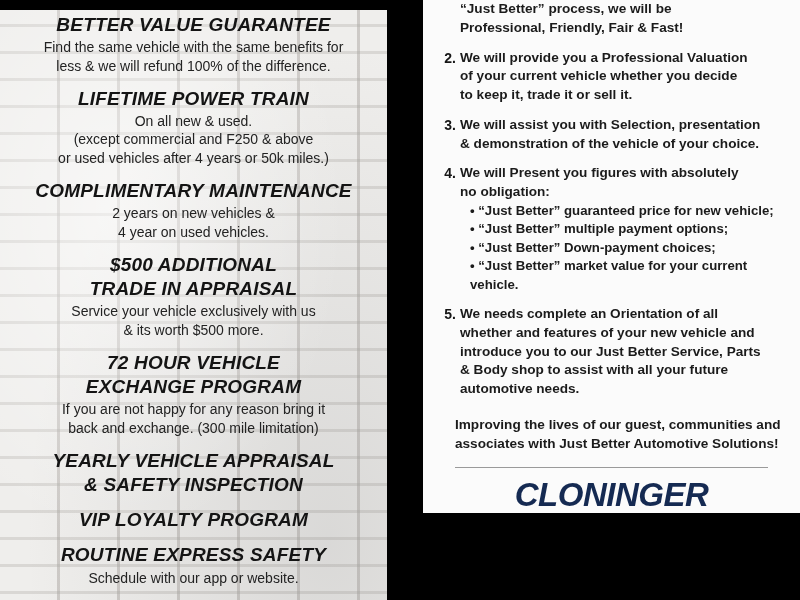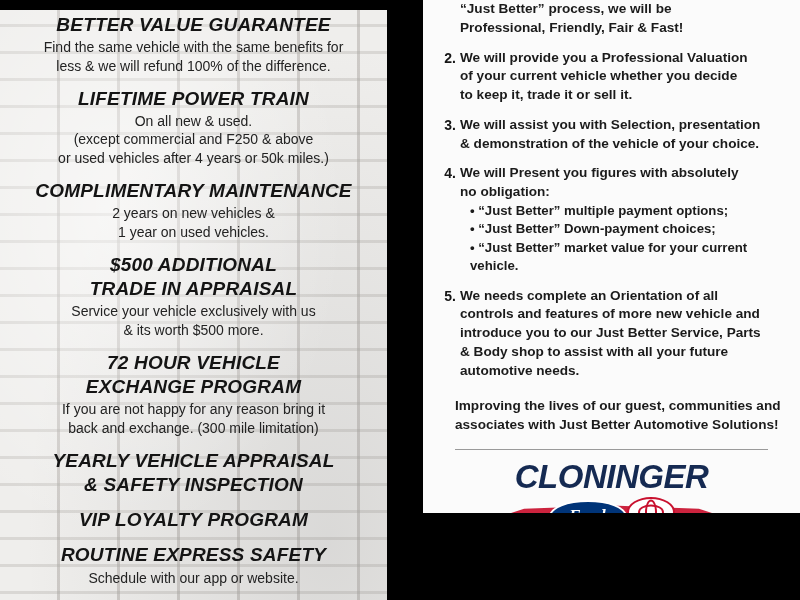--- a/index.html
+++ b/index.html
@@ -299,21 +299,21 @@
       <div class="benefit">
         <p class="benefit-title">LIFETIME POWER TRAIN</p>
         <p class="benefit-line">On all new &amp; used.</p>
         <p class="benefit-line">(except commercial and F250 &amp; above</p>
         <p class="benefit-line">or used vehicles after 4 years or 50k miles.)</p>
       </div>
 
       <div class="benefit">
         <p class="benefit-title">COMPLIMENTARY MAINTENANCE</p>
         <p class="benefit-line">2 years on new vehicles &amp;</p>
-        <p class="benefit-line">1 year on used vehicles.</p>
+        <p class="benefit-line">4 year on used vehicles.</p>
       </div>
 
       <div class="benefit">
         <p class="benefit-title">$500 ADDITIONAL</p>
         <p class="benefit-title">TRADE IN APPRAISAL</p>
         <p class="benefit-line">Service your vehicle exclusively with us</p>
         <p class="benefit-line">&amp; its worth $500 more.</p>
       </div>
 
       <div class="benefit">
@@ -372,31 +372,32 @@
           <p class="step-line">We will assist you with Selection, presentation</p>
           <p class="step-line">&amp; demonstration of the vehicle of your choice.</p>
         </div>
       </div>
 
       <div class="step">
         <div class="step-num">4.</div>
         <div class="step-body">
           <p class="step-line">We will Present you figures with absolutely</p>
           <p class="step-line">no obligation:</p>
+          <p class="bullet-line">• “Just Better” guaranteed price for new vehicle;</p>
           <p class="bullet-line">• “Just Better” multiple payment options;</p>
           <p class="bullet-line">• “Just Better” Down-payment choices;</p>
           <p class="bullet-line">• “Just Better” market value for your current vehicle.</p>
         </div>
       </div>
 
       <div class="step">
         <div class="step-num">5.</div>
         <div class="step-body">
           <p class="step-line">We needs complete an Orientation of all</p>
-          <p class="step-line">controls and features of more new vehicle and</p>
+          <p class="step-line">whether and features of your new vehicle and</p>
           <p class="step-line">introduce you to our Just Better Service, Parts</p>
           <p class="step-line">&amp; Body shop to assist  with all your future</p>
           <p class="step-line">automotive needs.</p>
         </div>
       </div>
 
       <p class="closing">Improving the lives of our guest, communities and</p>
       <p class="closing" style="margin-top:0">associates with Just Better Automotive Solutions!</p>
 
       <hr class="divider">

